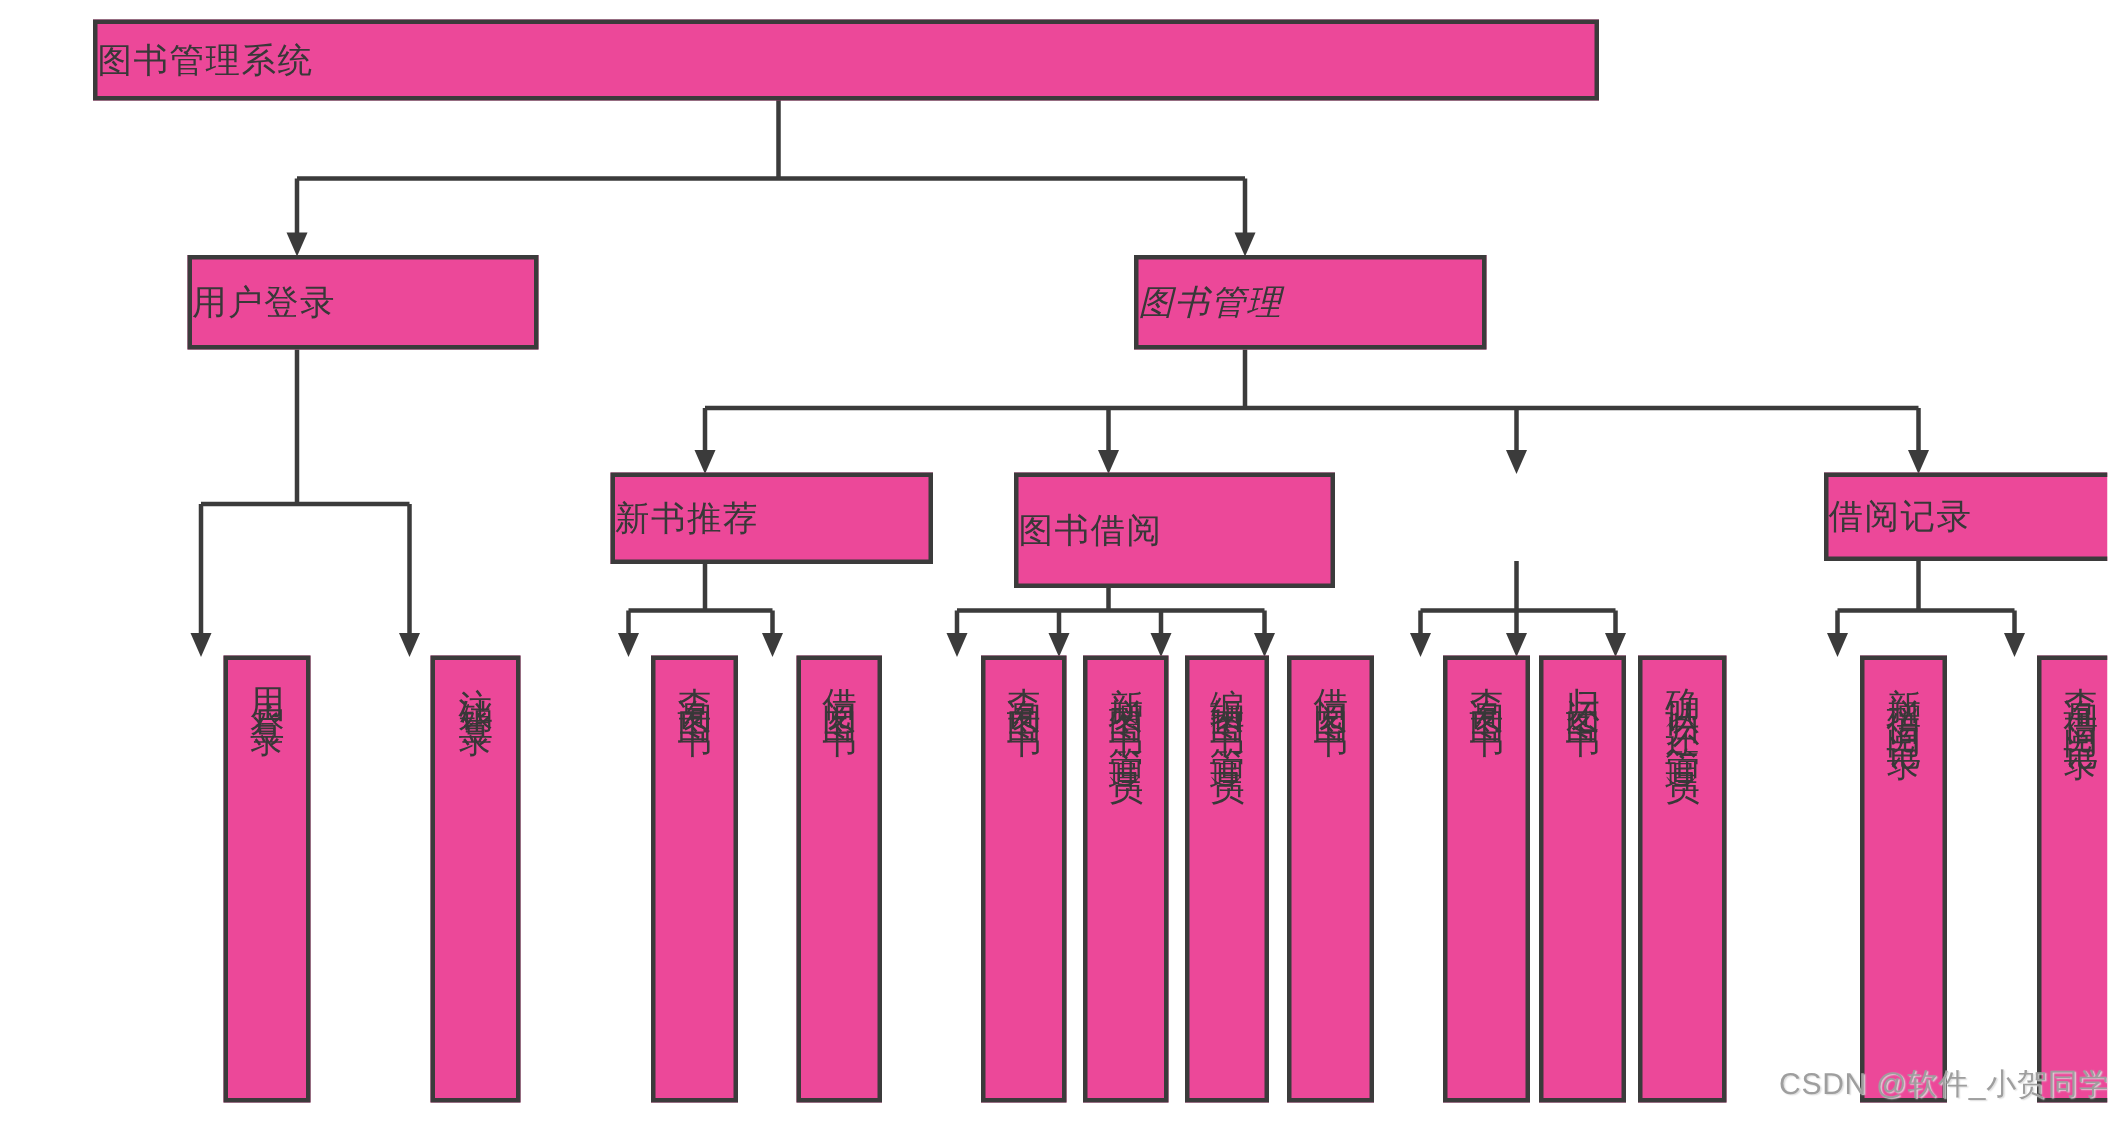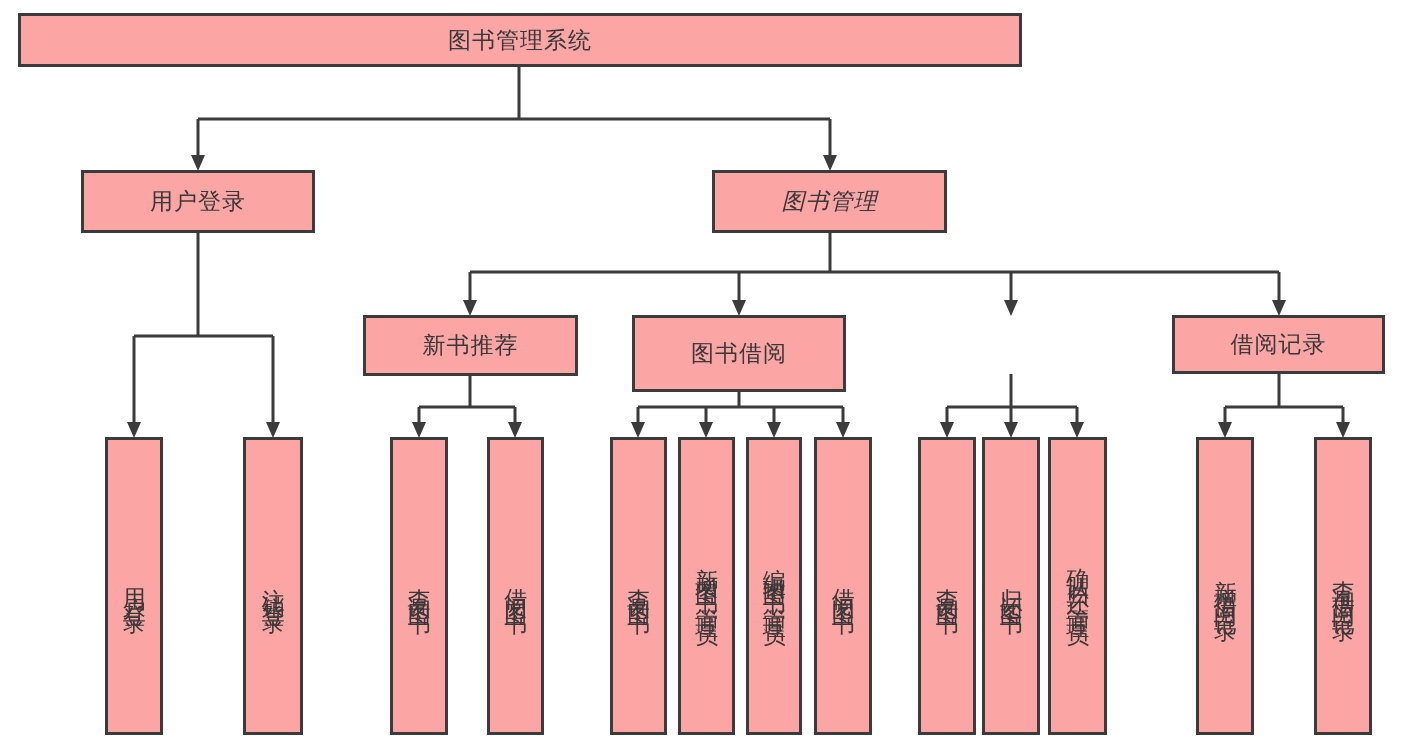--- a/index.html
+++ b/index.html
@@ -12,26 +12,27 @@
     overflow: hidden;
   }
   svg.connectors {
     position: absolute;
     left: 0; top: 0;
     width: 1405px; height: 747px;
   }
   .hnode, .vnode {
     position: absolute;
     box-sizing: border-box;
-    background: #fca5a5;
+    background: #ec4899;
     border: 3px solid #3b3b3b;
     display: flex;
     align-items: center;
-    justify-content: center;
+    justify-content: flex-start;
     color: #383838;
+    margin-left: 44px;
   }
   .hnode { font-size: 23px; letter-spacing: 1px; }
   .vnode {
     writing-mode: vertical-rl;
     text-orientation: mixed;
     font-size: 23px;
     letter-spacing: 8px;
     line-height: 1.1;
   }
   .watermark {
@@ -142,14 +143,15 @@
     <span>确认归还（管理员）</span>
   </div>
 
   <div class="vnode" style="left:1196px; top:437px; width:58px; height:298px;">
     <span>新增借阅记录</span>
   </div>
   <div class="vnode" style="left:1314px; top:437px; width:58px; height:298px;">
     <span>查询借阅记录</span>
   </div>
 
+  <div class="watermark">CSDN @软件_小贺同学</div>
 
 </div>
 
 </body></html>

